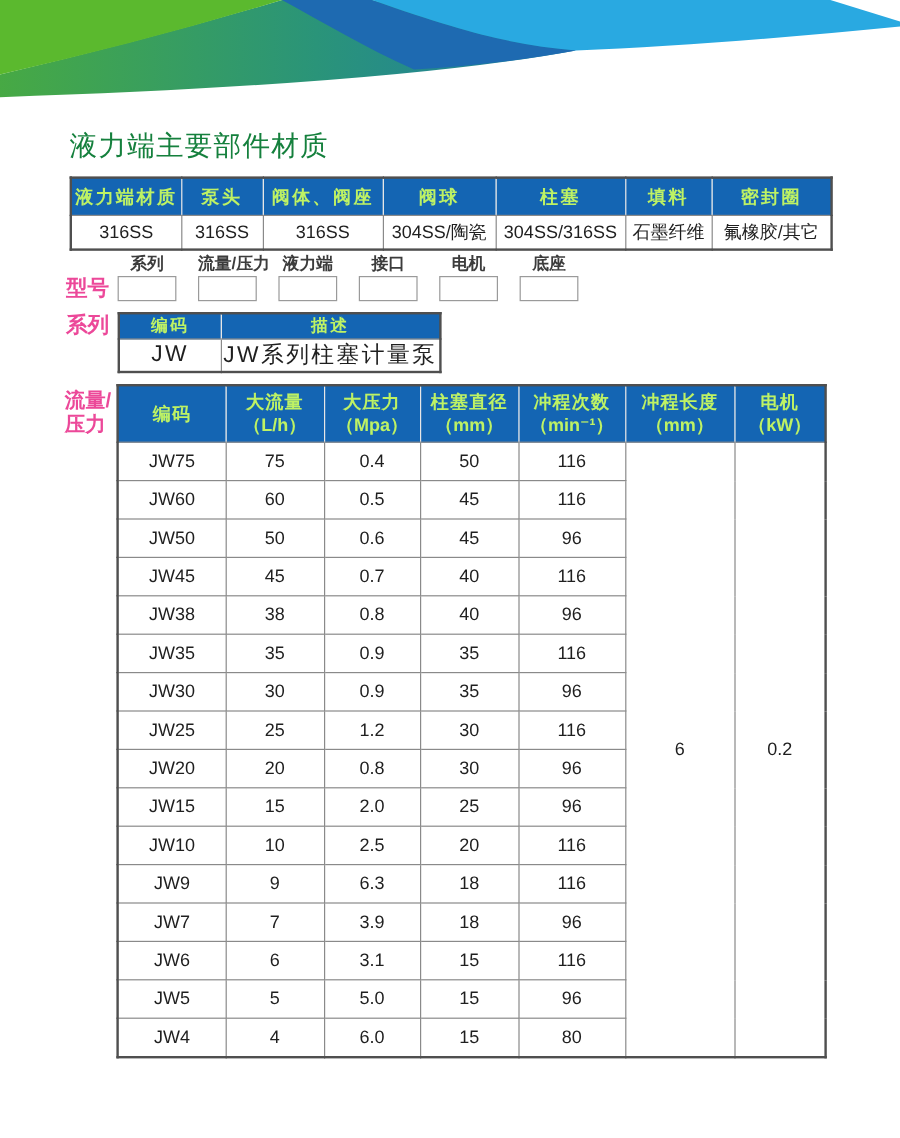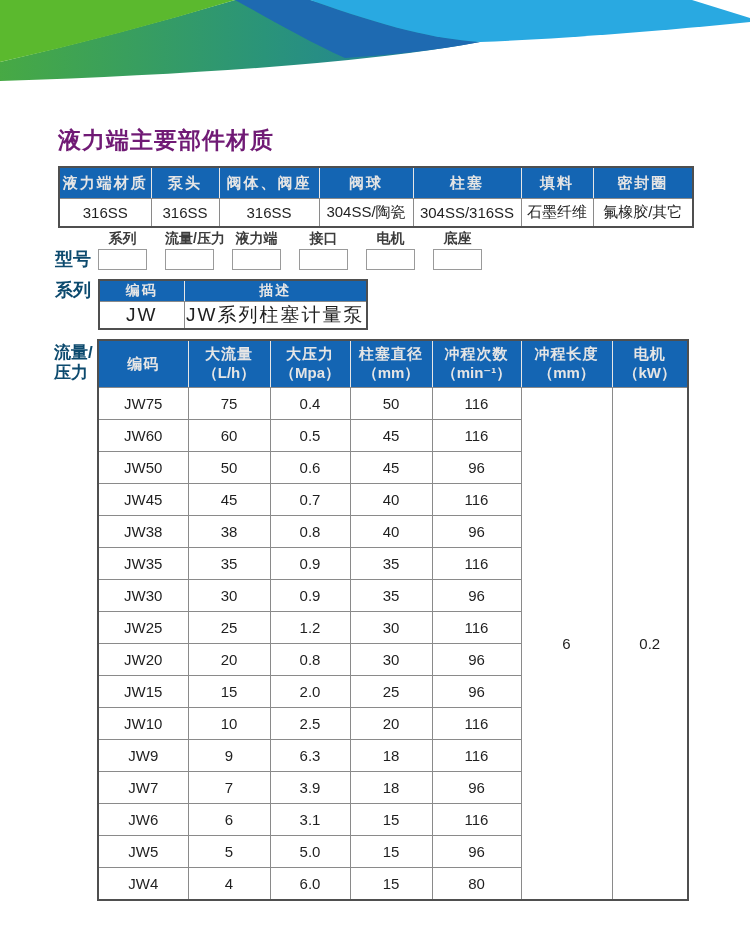--- a/index.html
+++ b/index.html
@@ -7,50 +7,50 @@
     position:relative;
     width:750px;height:948px;
     background:#ffffff;
     font-family:"Liberation Sans","DejaVu Sans",sans-serif;
     overflow:hidden;
   }
   
   .banner{display:block;width:750px;height:95px;}
   
   .sec-title{
-    margin:32px 0 0 58px;
+    margin:13px 0 0 58px;
     font-size:23px;line-height:27px;
-    font-weight:bold;color:#701a75;
+    font-weight:normal;color:#15803d;
     letter-spacing:1px;
   }
   .sec-title.second{margin-top:10px;}
   
   table{border-collapse:collapse;table-layout:fixed;background:#fff;}
   table.bordered{border:2px solid #4f4f4f;}
   th{
-    background:#1465b3;color:#e5e5e5;font-weight:bold;
+    background:#1465b3;color:#bef264;font-weight:bold;
     border:1px solid #e6e6e6;border-bottom:1px solid #8a8a8a;
     padding:0;text-align:center;
   }
   td{
     border:1px solid #8a8a8a;color:#1f1f1f;
     padding:0;text-align:center;background:#fff;
   }
   
   .mat-table{margin:12px 0 0 58px;width:634px;}
   .mat-table th{height:30px;font-size:15px;letter-spacing:2px;}
   .mat-table td{height:27px;font-size:15px;}
   
   .model-row{
     margin:2px 0 0 55px;
     display:flex;align-items:flex-end;
   }
   .side-label{
     width:43px;flex:0 0 43px;
-    font-size:18px;font-weight:bold;color:#0c4a6e;
+    font-size:18px;font-weight:bold;color:#ec4899;
     line-height:21px;
   }
   .model-fields{display:flex;}
   .model-field{width:49px;margin-right:18px;text-align:center;}
   .model-field .flabel{
     display:block;font-size:14px;font-weight:bold;color:#3c3c3c;
     white-space:nowrap;margin-bottom:3px;line-height:16px;
   }
   .model-field .fbox{
     width:47px;height:19px;margin:0 auto;

